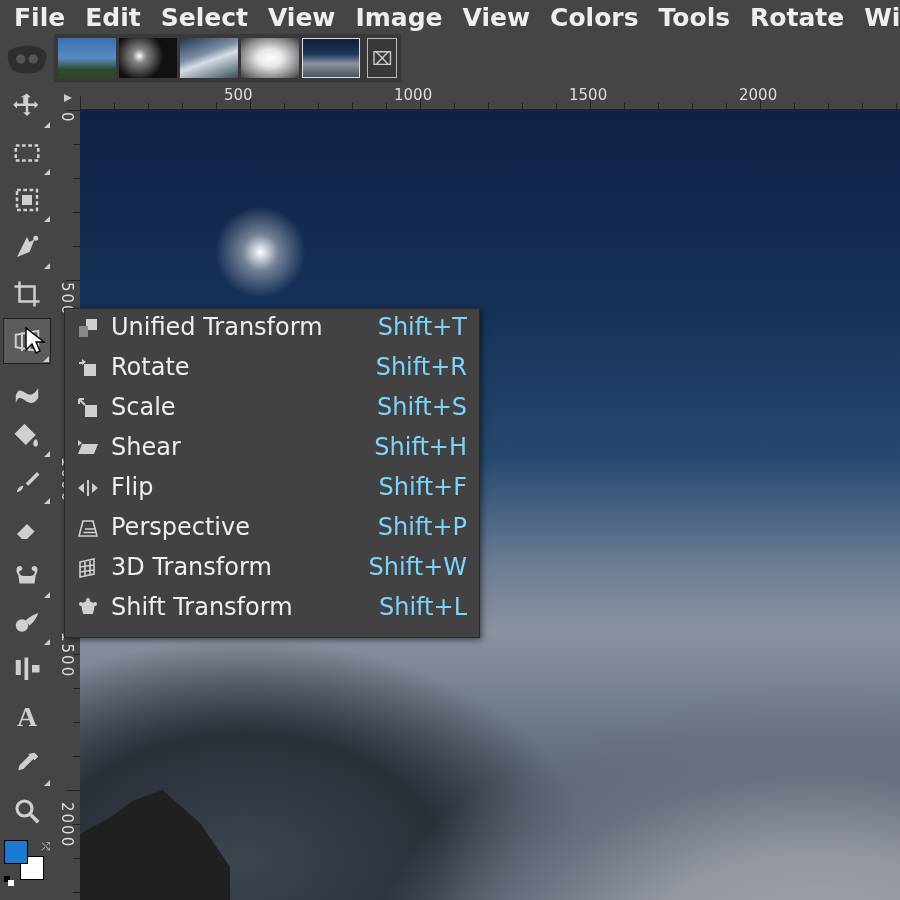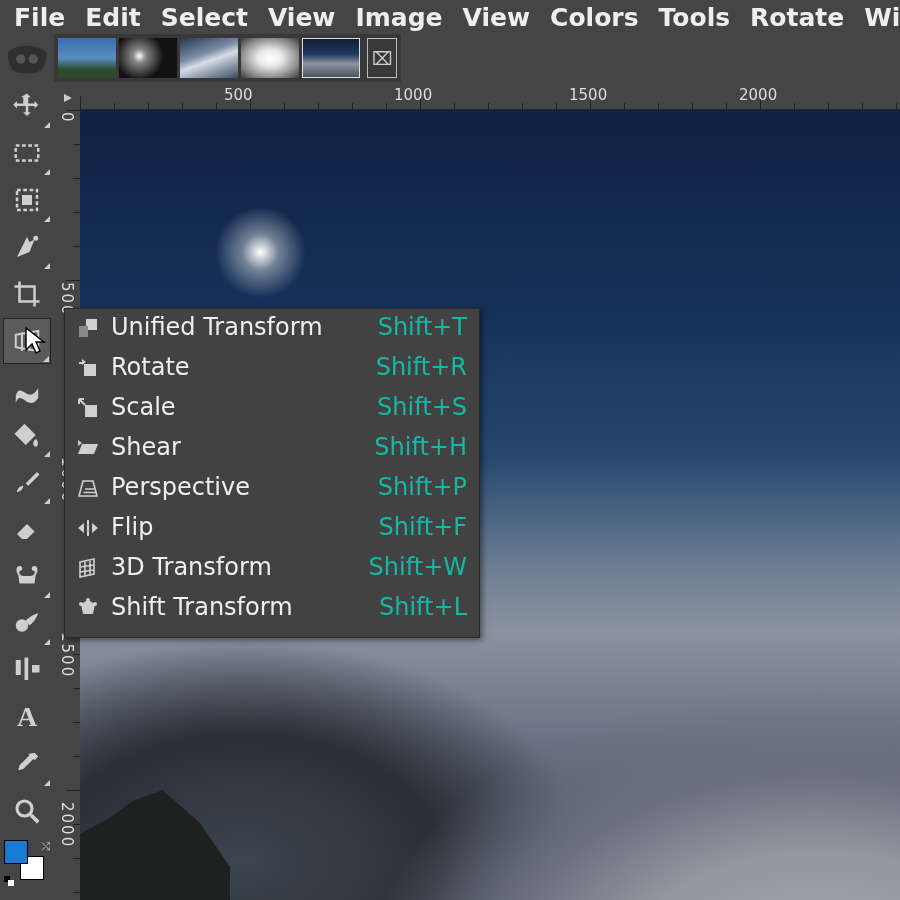--- a/index.html
+++ b/index.html
@@ -270,21 +270,21 @@
     display:flex;align-items:center;justify-content:center;
     color:#cfcfcf;
   }
   .ctxmenu .row .ico svg { width:24px; height:24px; }
   .ctxmenu .row .lbl {
     flex: 1;
     font-size: 24px;
   }
   .ctxmenu .row .shortcut {
     font-size: 24px;
-    color: #14b8a6;
+    color: #7dd3fc;
   }
 
   
   .cursor {
     position: absolute;
     left: 24px;
     top: 326px;
     pointer-events: none;
   }
 </style>
@@ -542,35 +542,35 @@
           <path fill="#cfcfcf" d="M6 8h16l-4 10H2z"></path>
           <path fill="#cfcfcf" d="M2 4l4 3-4 3z"></path>
         </svg>
       </span>
     <span class="lbl">Shear</span>
     <span class="shortcut">Shift+H</span>
   </div>
   <div class="row">
     <span class="ico">
         <svg viewBox="0 0 24 24">
+          <path fill="#cfcfcf" d="M2 12l6-5v10zM22 12l-6-5v10z"></path>
+          <rect x="11" y="4" width="2" height="16" fill="#cfcfcf"></rect>
+        </svg>
+      </span>
+    <span class="lbl">Flip</span>
+    <span class="shortcut">Shift+F</span>
+  </div>
+  <div class="row">
+    <span class="ico">
+        <svg viewBox="0 0 24 24">
           <path stroke="#cfcfcf" stroke-width="1.6" fill="none" d="M3 20h18L17 5H7zM3 20L7 5M21 20L17 5M9 13h10M7.5 16.5h13"></path>
         </svg>
       </span>
     <span class="lbl">Perspective</span>
     <span class="shortcut">Shift+P</span>
-  </div>
-  <div class="row">
-    <span class="ico">
-        <svg viewBox="0 0 24 24">
-          <path fill="#cfcfcf" d="M2 12l6-5v10zM22 12l-6-5v10z"></path>
-          <rect x="11" y="4" width="2" height="16" fill="#cfcfcf"></rect>
-        </svg>
-      </span>
-    <span class="lbl">Flip</span>
-    <span class="shortcut">Shift+F</span>
   </div>
   <div class="row">
     <span class="ico">
         <svg viewBox="0 0 24 24">
           <path stroke="#cfcfcf" stroke-width="1.6" fill="none" d="M4 6l14-3v15l-14 3zM4 6v15M9 5v15.5M14 3.8v15.5M4 11l14-2M4 16l14-2"></path>
         </svg>
       </span>
     <span class="lbl">3D Transform</span>
     <span class="shortcut">Shift+W</span>
   </div>

